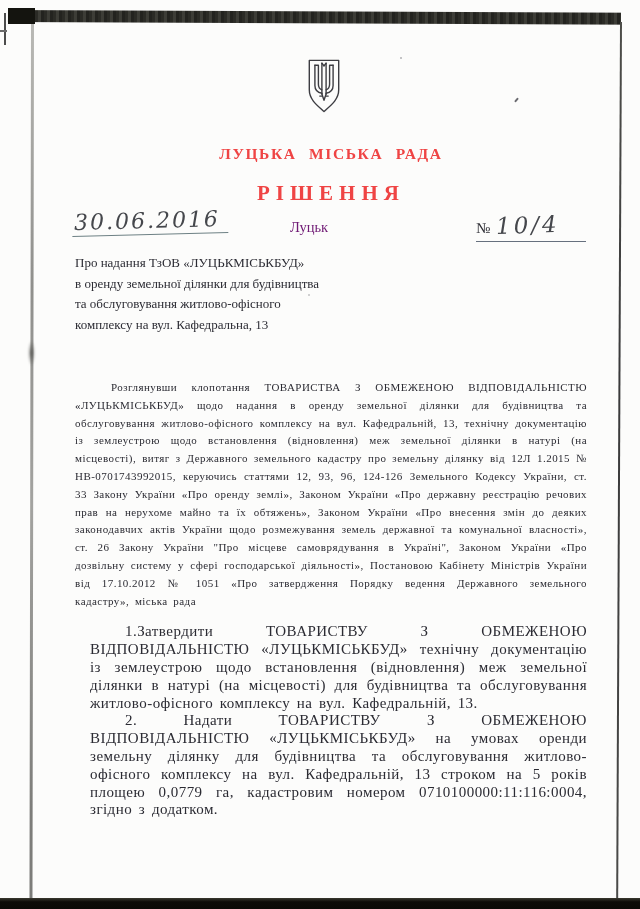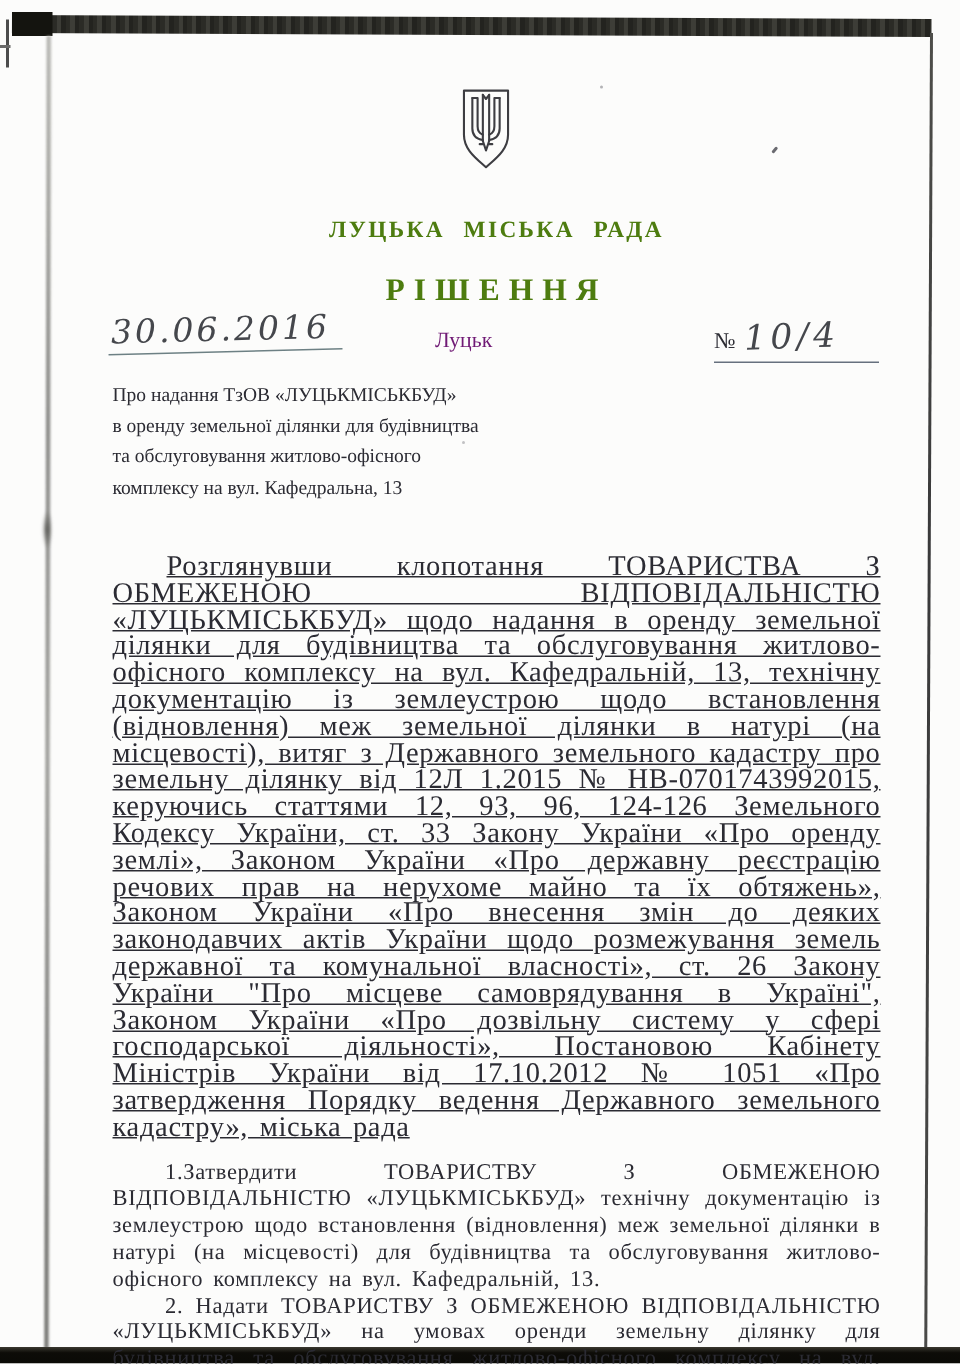--- a/index.html
+++ b/index.html
@@ -50,21 +50,21 @@
   .speck{position:absolute;background:#6a6a70;border-radius:1px;}
   .speck1{left:514px;top:99px;width:5px;height:2px;transform:rotate(-50deg);}
   .speck2{left:400px;top:57px;width:2px;height:2px;opacity:.5;}
   .speck3{left:308px;top:294px;width:2px;height:2px;opacity:.4;}
   
   .header-emblem{
     position:absolute;left:303px;top:56px;width:42px;height:62px;
   }
   .doc-heading{
     position:absolute;left:75px;width:512px;text-align:center;
-    color:#4d7c0f;font-weight:bold;
+    color:#ef4444;font-weight:bold;
   }
   .council-name{top:145px;font-size:15.5px;letter-spacing:1.6px;word-spacing:7px;}
   .decision-title{top:181px;font-size:21px;letter-spacing:6px;}
   
   .hw{color:#45474c;font-style:italic;font-family:"DejaVu Serif",serif;}
   .hw-date{
     position:absolute;left:72px;top:208px;font-size:22px;
     transform:rotate(-1.5deg);letter-spacing:2px;
     border-bottom:1.5px solid #6d8084;padding:0 8px 1px 2px;
   }
@@ -74,30 +74,30 @@
   .hw-number{font-size:23px;display:inline-block;transform:rotate(-2deg);letter-spacing:3px;margin-left:6px;}
   
   .doc-flow{
     position:absolute;left:75px;top:253px;width:512px;
     color:#2b2b33;
   }
   .subject-block{
     font-size:13px;line-height:20.5px;white-space:pre-line;
   }
   .preamble-paragraph{
-    margin-top:34px;font-size:19px;line-height:17.8px;
+    margin-top:44px;font-size:11px;line-height:17.8px;
     text-align:justify;text-indent:36px;
-    letter-spacing:.45px;word-spacing:2.5px;text-decoration:underline;
+    letter-spacing:.45px;word-spacing:2.5px;
   }
   .resolution-word{
     margin-top:9px;font-size:15px;line-height:18px;text-indent:42px;letter-spacing:.6px;
   }
   .resolution-item{
     font-size:15px;line-height:17.8px;text-align:justify;text-indent:35px;
-    letter-spacing:.45px;word-spacing:2.5px;
+    letter-spacing:.45px;word-spacing:2.5px;margin-left:15px;
   }
   .resolution-item.first{margin-top:13px;}
 </style>
 </head>
 <body>
 
 <div class="scan-page">
 
   <div class="top-scan-bar"></div>
   <div class="top-scan-bar-end"></div>

